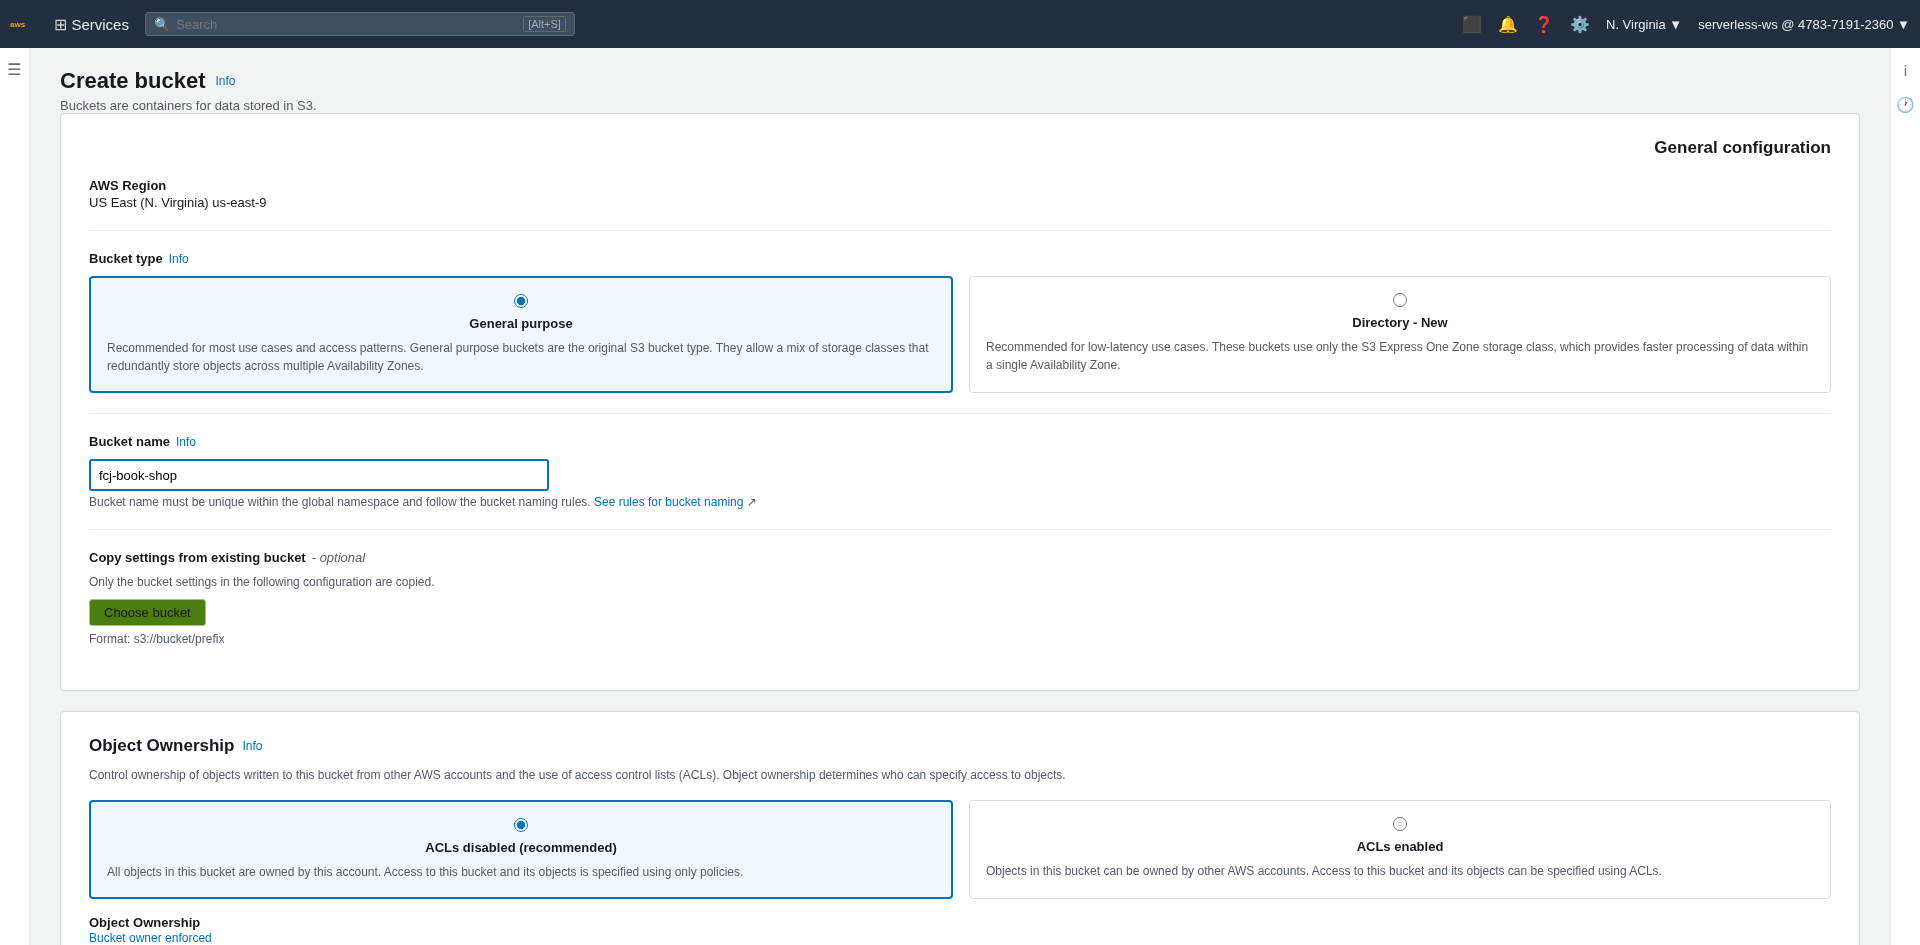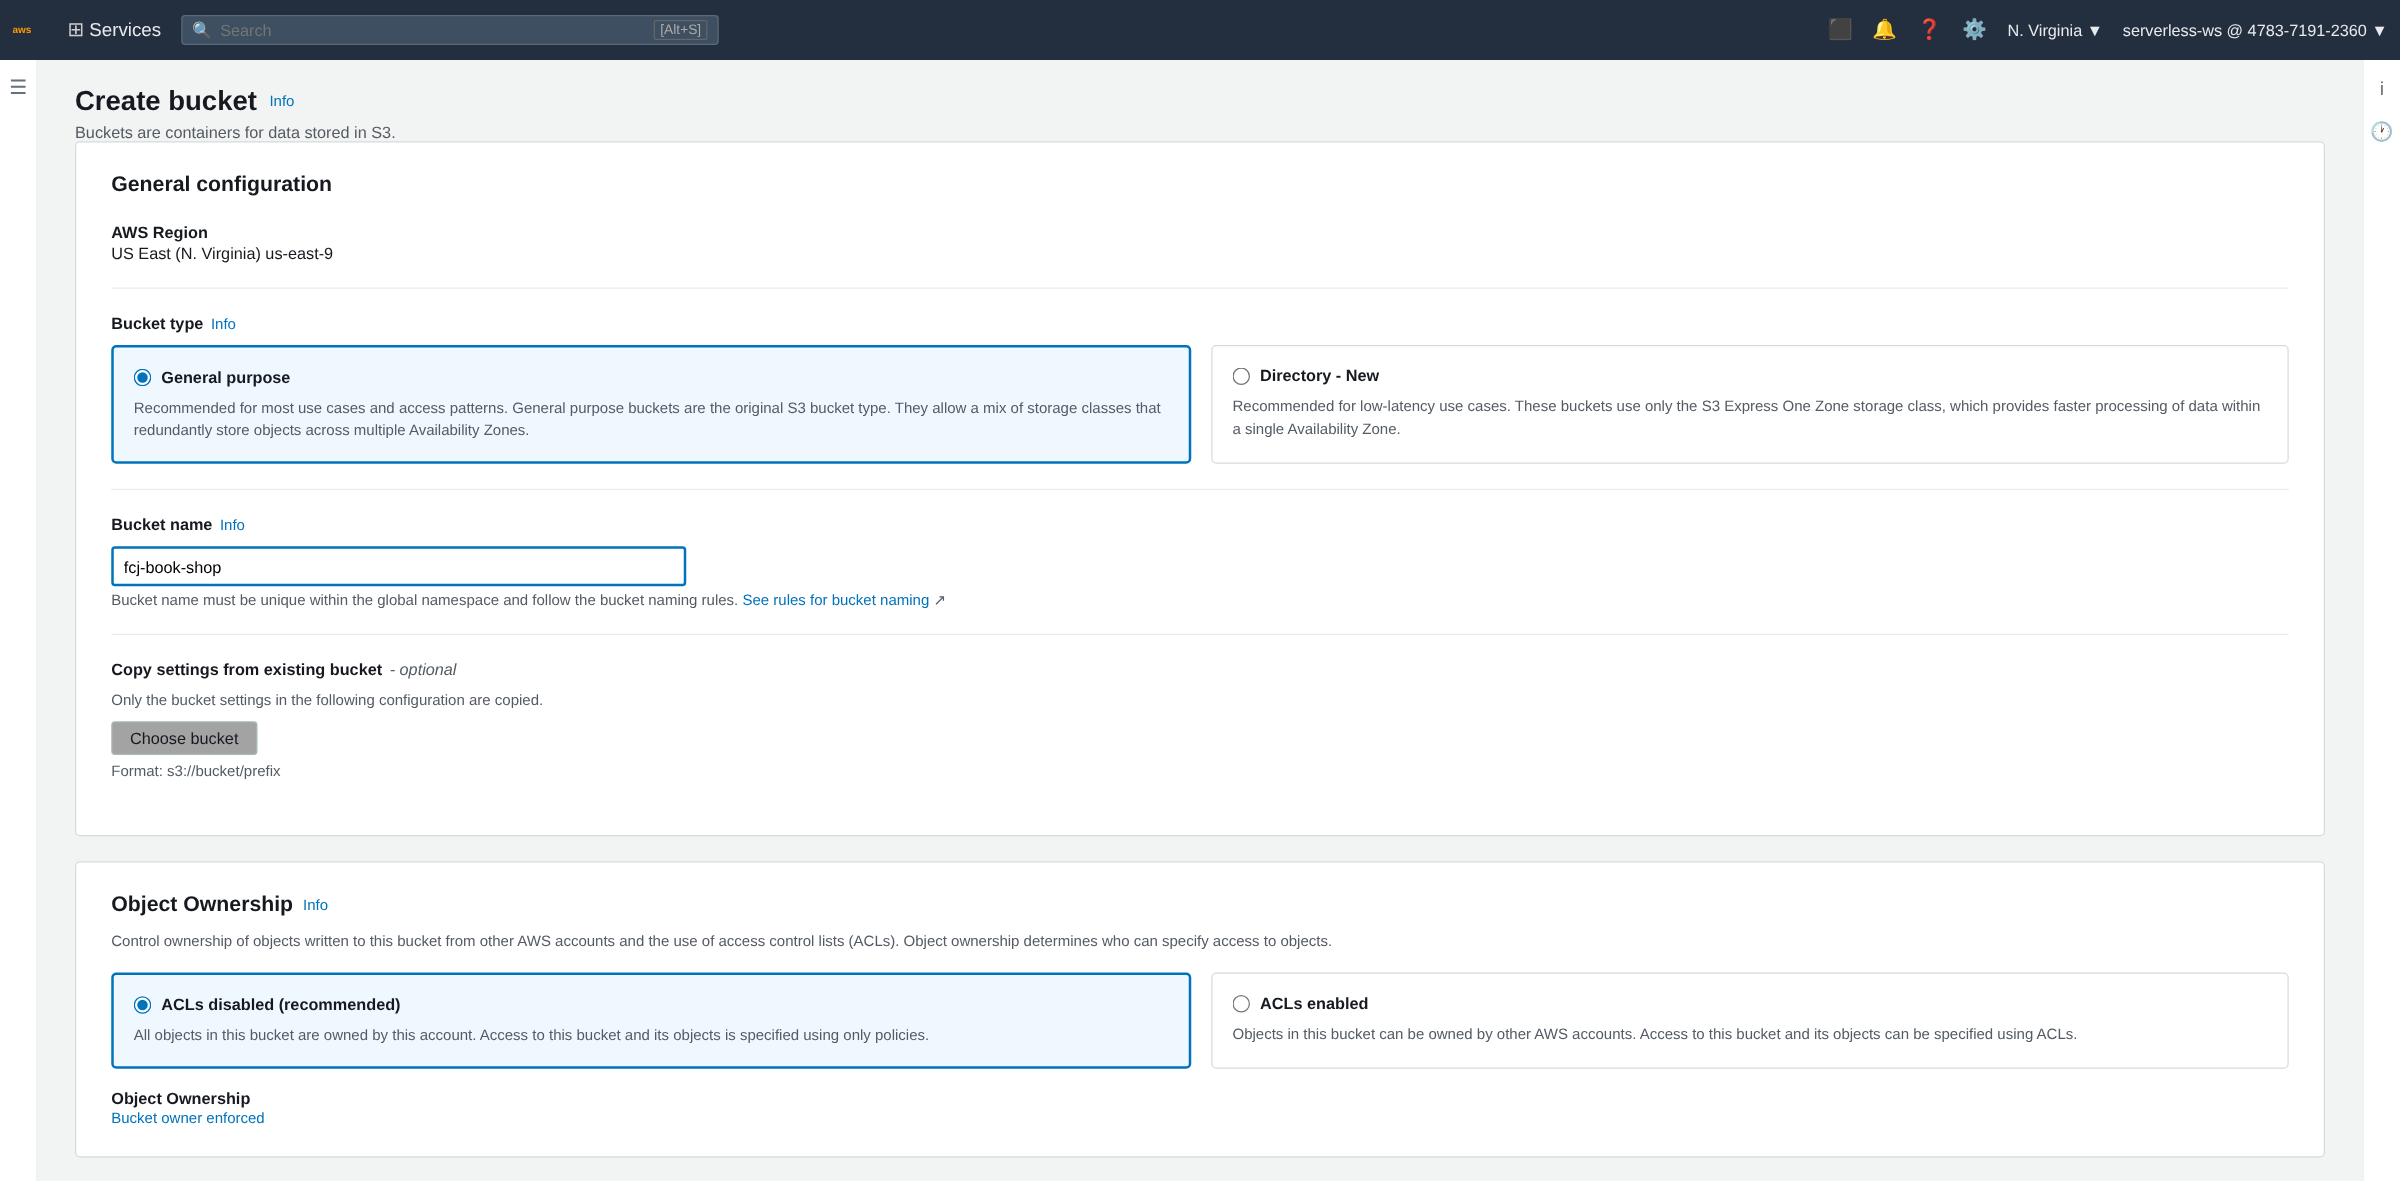--- a/index.html
+++ b/index.html
@@ -141,20 +141,21 @@
       border: 1px solid #d5dbdb;
       border-radius: 4px;
       margin-bottom: 20px;
       padding: 24px 28px;
     }
     .card-title {
       font-size: 17px;
       font-weight: 700;
       color: #16191f;
       margin-bottom: 20px;
+      text-align: right;
     }
 
     
     .form-section {
       margin-bottom: 20px;
     }
     .form-label-row {
       display: flex;
       align-items: center;
       gap: 6px;
@@ -193,20 +194,21 @@
       border: 2px solid #0073bb;
       background: #f0f8ff;
     }
     .radio-card-header {
       display: flex;
       align-items: center;
       gap: 8px;
       font-weight: 600;
       font-size: 13px;
       margin-bottom: 8px;
+      flex-direction: column;
     }
     .radio-card-desc {
       font-size: 12px;
       color: #545b64;
       line-height: 1.5;
     }
     .radio-input {
       width: 14px;
       height: 14px;
       accent-color: #0073bb;
@@ -235,21 +237,21 @@
 
     
     .optional-label {
       font-style: italic;
       font-weight: normal;
       color: #545b64;
     }
 
     
     .btn-default {
-      background: #a3a3a3;
+      background: #4d7c0f;
       border: 1px solid #aab7b8;
       border-radius: 3px;
       padding: 5px 14px;
       font-size: 13px;
       cursor: pointer;
       color: #16191f;
     }
     .format-hint {
       font-size: 12px;
       color: #545b64;

